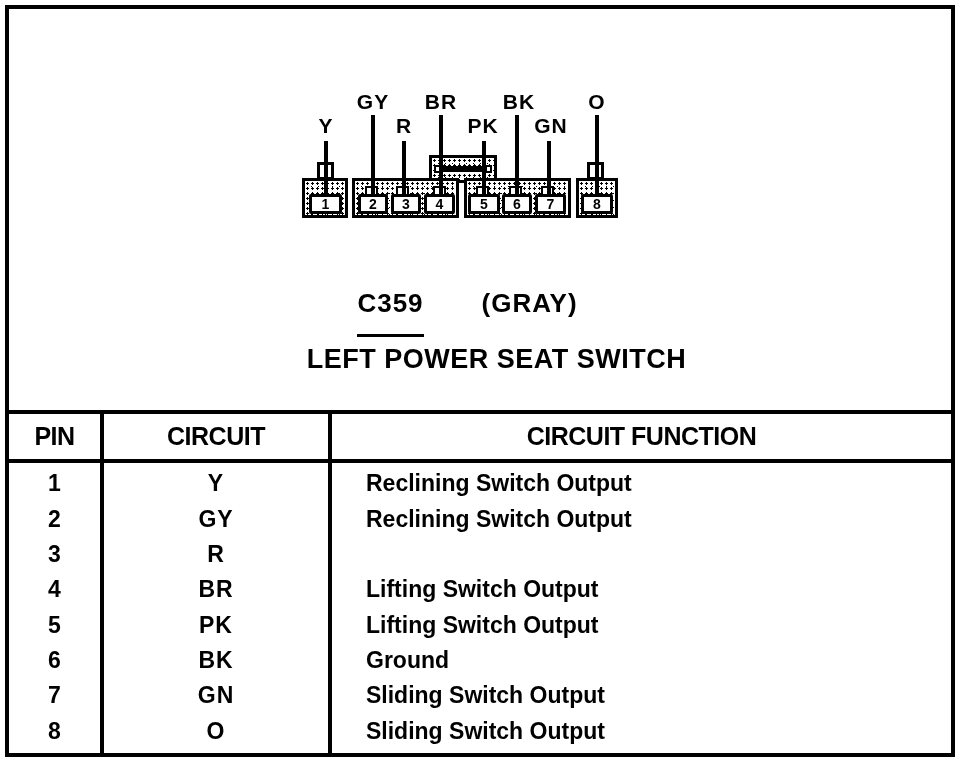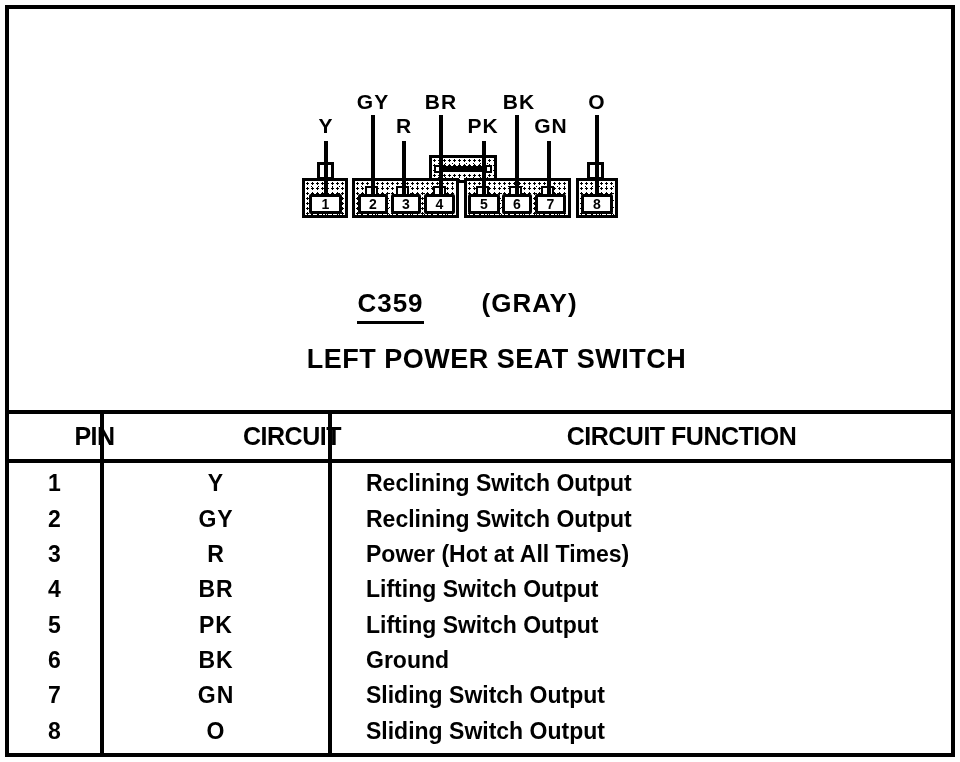--- a/index.html
+++ b/index.html
@@ -30,35 +30,35 @@
   .terminal{position:absolute;top:162px;width:17px;height:18px;border:3px solid #000;background:#fff;box-sizing:border-box;z-index:2;}
   .notch{position:absolute;top:186px;width:13px;height:10px;border:2px solid #000;background:#fff;box-sizing:border-box;z-index:2;}
   .cavity{
     position:absolute;top:194px;height:20px;border:3px solid #000;background:#fff;
     box-sizing:border-box;z-index:4;display:flex;align-items:center;justify-content:center;
     font-weight:bold;font-size:14px;border-radius:2px;
   }
 
   
   .title-line1{position:absolute;left:0;top:288px;width:935px;text-align:center;font-size:26px;font-weight:bold;z-index:5;}
-  .conn-id{border-bottom:3px solid #000;padding-bottom:3px;margin-right:30px;letter-spacing:1px;}
+  .conn-id{border-bottom:3px solid #000;padding-bottom:16px;margin-right:30px;letter-spacing:1px;}
   .conn-color{letter-spacing:1px;margin-left:28px;}
   .title-line2{position:absolute;left:0;top:344px;width:935px;text-align:center;font-size:27px;font-weight:bold;letter-spacing:0.5px;z-index:5;margin-left:29px;}
 
   
   .hline{position:absolute;left:9px;right:9px;height:4px;background:#000;z-index:6;}
   .hline.top{top:410px;}
   .hline.bot{top:459px;}
   .vline{position:absolute;top:410px;bottom:7px;width:4px;background:#000;z-index:6;}
   .vline.v1{left:100px;}
   .vline.v2{left:328px;}
   .th{position:absolute;top:414px;height:45px;display:flex;align-items:center;justify-content:center;
-      font-weight:bold;font-size:25px;letter-spacing:-0.5px;z-index:5;margin-left:40px;}
+      font-weight:bold;font-size:25px;letter-spacing:-0.5px;z-index:5;}
   .th.pin{left:9px;width:91px;}
-  .th.circuit{left:104px;width:224px;padding-left:36px;}
+  .th.circuit{left:104px;width:224px;}
   .th.function{left:332px;width:619px;text-align:right;}
   .tbody{position:absolute;left:9px;top:466px;width:942px;height:283px;display:flex;flex-direction:column;z-index:5;}
   .tr{flex:1;display:flex;align-items:center;font-weight:bold;font-size:23px;}
   .td{box-sizing:border-box;}
   .td.pin{width:91px;text-align:center;}
   .td.gap{width:4px;}
   .td.circuit{width:224px;text-align:center;letter-spacing:1px;}
   .td.fn{flex:1;padding-left:34px;text-align:left;}
 </style>
 </head>
@@ -162,21 +162,20 @@
           <div class="td gap"></div>
         <div class="td circuit">GY</div>
           <div class="td gap"></div>
         <div class="td fn">Reclining Switch Output</div>
       </div>
       <div class="tr">
         <div class="td pin">3</div>
           <div class="td gap"></div>
         <div class="td circuit">R</div>
           <div class="td gap"></div>
-        <div class="td fn">Power (Hot at All Times)</div>
       </div>
       <div class="tr">
         <div class="td pin">4</div>
           <div class="td gap"></div>
         <div class="td circuit">BR</div>
           <div class="td gap"></div>
         <div class="td fn">Lifting Switch Output</div>
       </div>
       <div class="tr">
         <div class="td pin">5</div>

